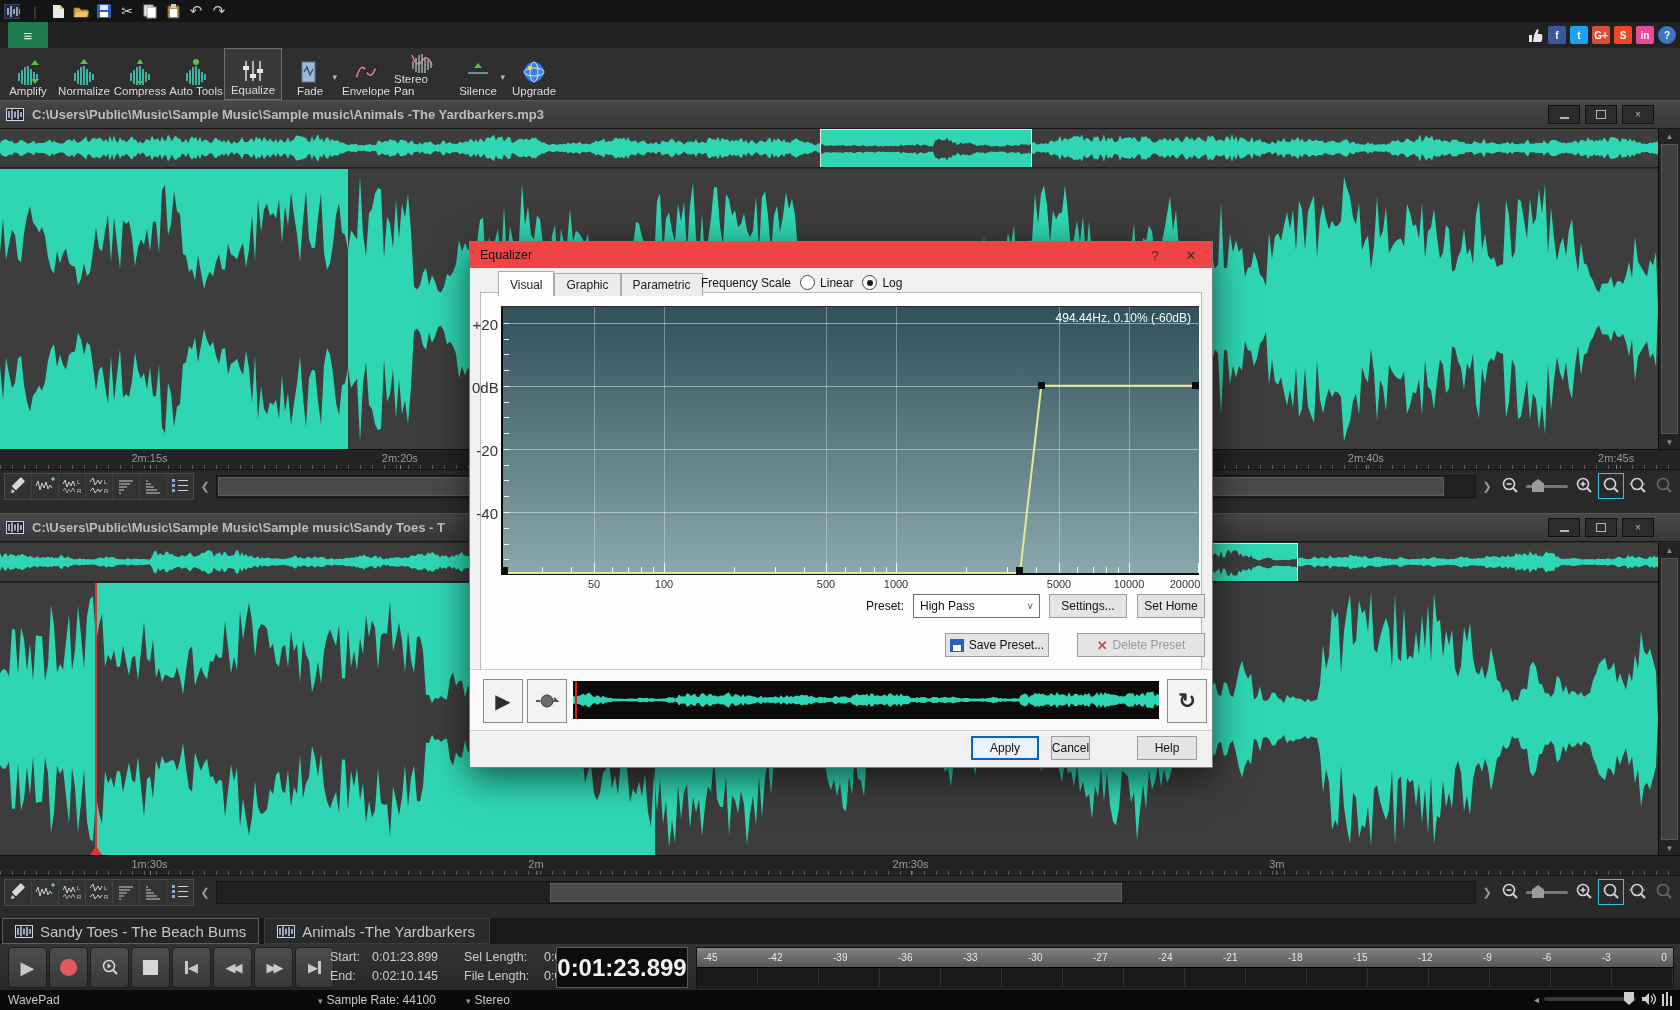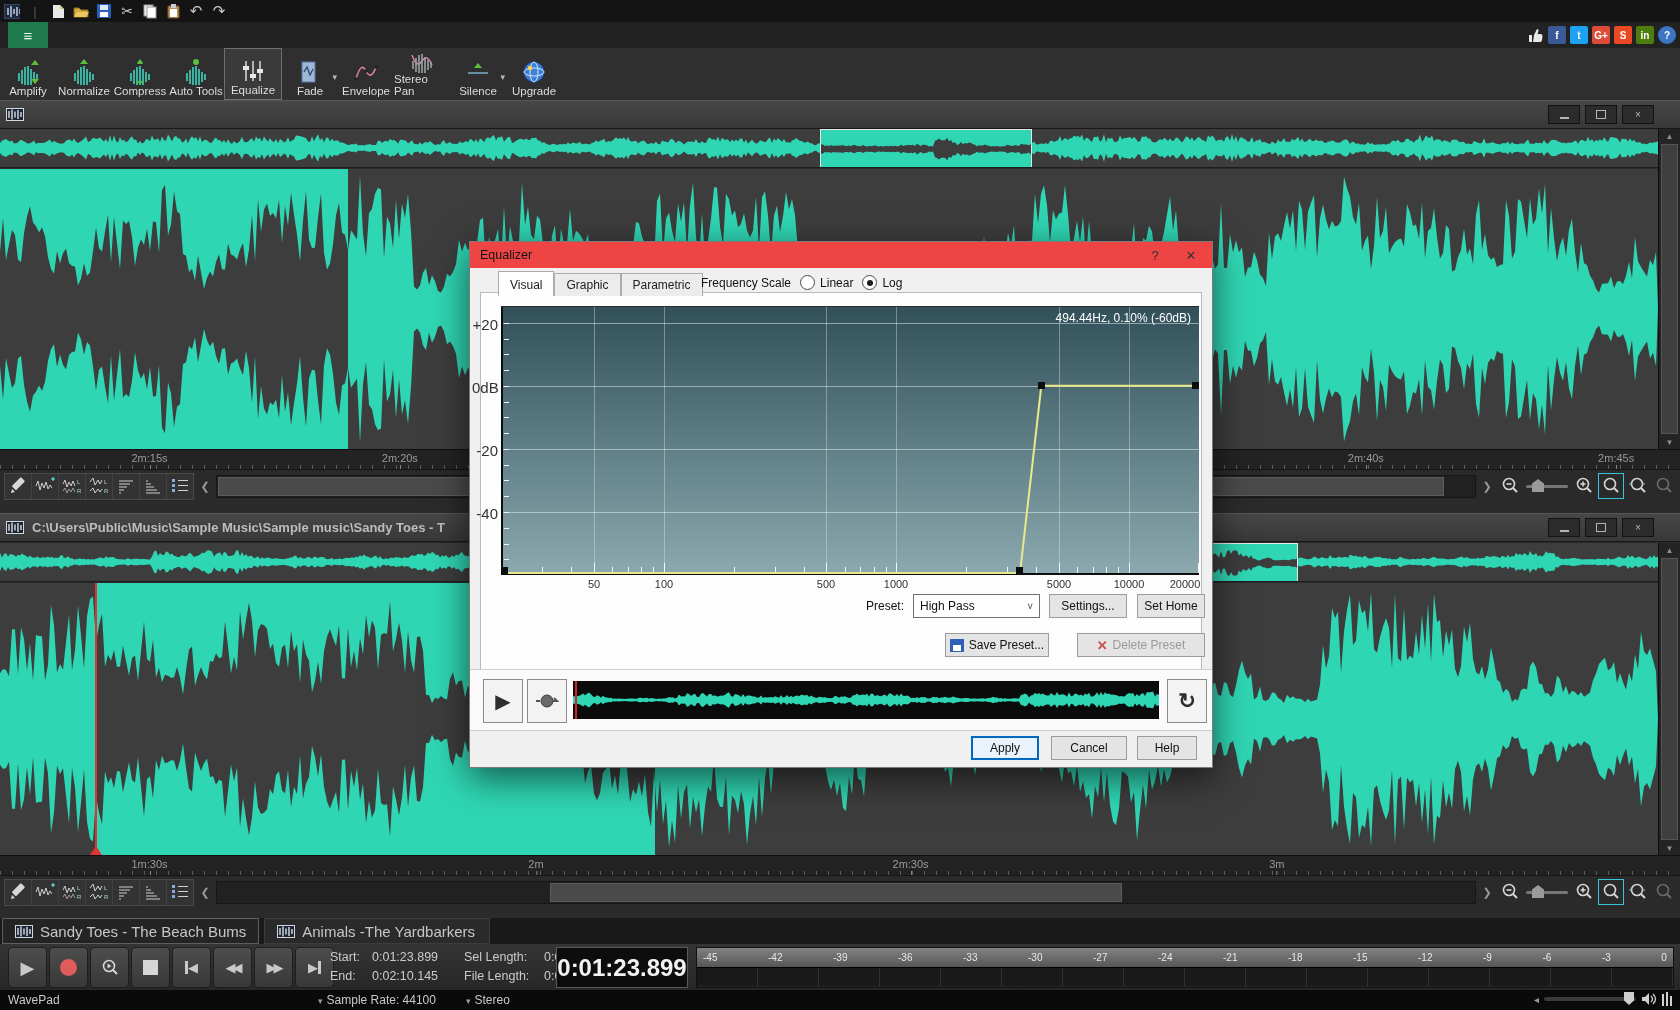--- a/index.html
+++ b/index.html
@@ -200,21 +200,21 @@
     <div id="social" class="abs">
         <div class="soc" style="background: transparent;">
           <svg width="15" height="15">
             <path d="M1 7 h3 v7 h-3 z M5 14 h7 q2 0 2 -2 l0.5 -4 q0 -2 -2 -2 h-3 l1 -3 q0.5 -2 -1.5 -2 l-3 6 z" fill="#e8e8e8"></path>
           </svg>
         </div>
         <div class="soc" style="background: rgb(59, 89, 152);">f</div>
         <div class="soc" style="background: rgb(29, 161, 242);">t</div>
         <div class="soc" style="background: rgb(221, 75, 57);">G+</div>
         <div class="soc" style="background: rgb(235, 73, 36);">S</div>
-        <div class="soc" style="background: #4d7c0f;">in</div>
+        <div class="soc" style="background: #ec4899;">in</div>
         <div class="soc" style="background: rgb(58, 118, 196); border-radius: 50%;">?</div>
       </div>
   </div>
 
   <div id="ribbon" class="abs">
       <div class="rbtn">
         <div class="ric">
           <svg width="24" height="26" viewBox="0 0 24 26">
             <line x1="3" y1="14" x2="3" y2="22" stroke="#3fd6c0" stroke-width="1.6"></line>
             <line x1="6" y1="11" x2="6" y2="25" stroke="#3fd6c0" stroke-width="1.6"></line>
@@ -351,20 +351,21 @@
   <div id="winhost">
       <div class="wtitle" style="top: 100px;">
         <svg width="18" height="13" viewBox="0 0 18 13" style="margin-left:6px;flex:none">
           <rect x="0.5" y="0.5" width="17" height="12" fill="#1d2533" stroke="#cfd6e0"></rect>
           <line x1="3" y1="3" x2="3" y2="10" stroke="#e8eef6" stroke-width="1.3"></line>
           <line x1="6" y1="1.5" x2="6" y2="11.5" stroke="#e8eef6" stroke-width="1.3"></line>
           <line x1="9" y1="3.5" x2="9" y2="9.5" stroke="#e8eef6" stroke-width="1.3"></line>
           <line x1="12" y1="2" x2="12" y2="11" stroke="#e8eef6" stroke-width="1.3"></line>
           <line x1="15" y1="4" x2="15" y2="9" stroke="#e8eef6" stroke-width="1.3"></line>
         </svg>
+        <span class="txt">C:\Users\Public\Music\Sample Music\Sample music\Animals -The Yardbarkers.mp3</span>
         <div class="wbtns">
           <div class="wb">
             <div class="minbar"></div>
           </div>
           <div class="wb">
             <div class="maxbox"></div>
           </div>
           <div class="wb">×</div>
         </div>
       </div>
@@ -909,21 +910,21 @@
           <div id="pvcursor"></div>
         </div>
       <div class="sqbtn" style="left:697px">
           <span style="font-size:21px;font-weight:bold">↻</span>
         </div>
     </div>
 
     <div class="dbtn primary abs" style="left:501px;top:494px;width:68px">
         <span>Apply</span>
       </div>
-    <div class="dbtn abs" style="left:581px;top:494px;width:76px">
+    <div class="dbtn abs" style="left:581px;top:494px;width:39px">
         <span>Cancel</span>
       </div>
     <div class="dbtn abs" style="left:667px;top:494px;width:60px">
         <span>Help</span>
       </div>
   <span class="ylab" style="left: 2px; top: 74px;">+20</span>
       <span class="ylab" style="left: 2px; top: 137px;">0dB</span>
       <span class="ylab" style="left: 2px; top: 200px;">-20</span>
       <span class="ylab" style="left: 2px; top: 263px;">-40</span>
       <span class="xlab" style="left: 124px;">50</span>

